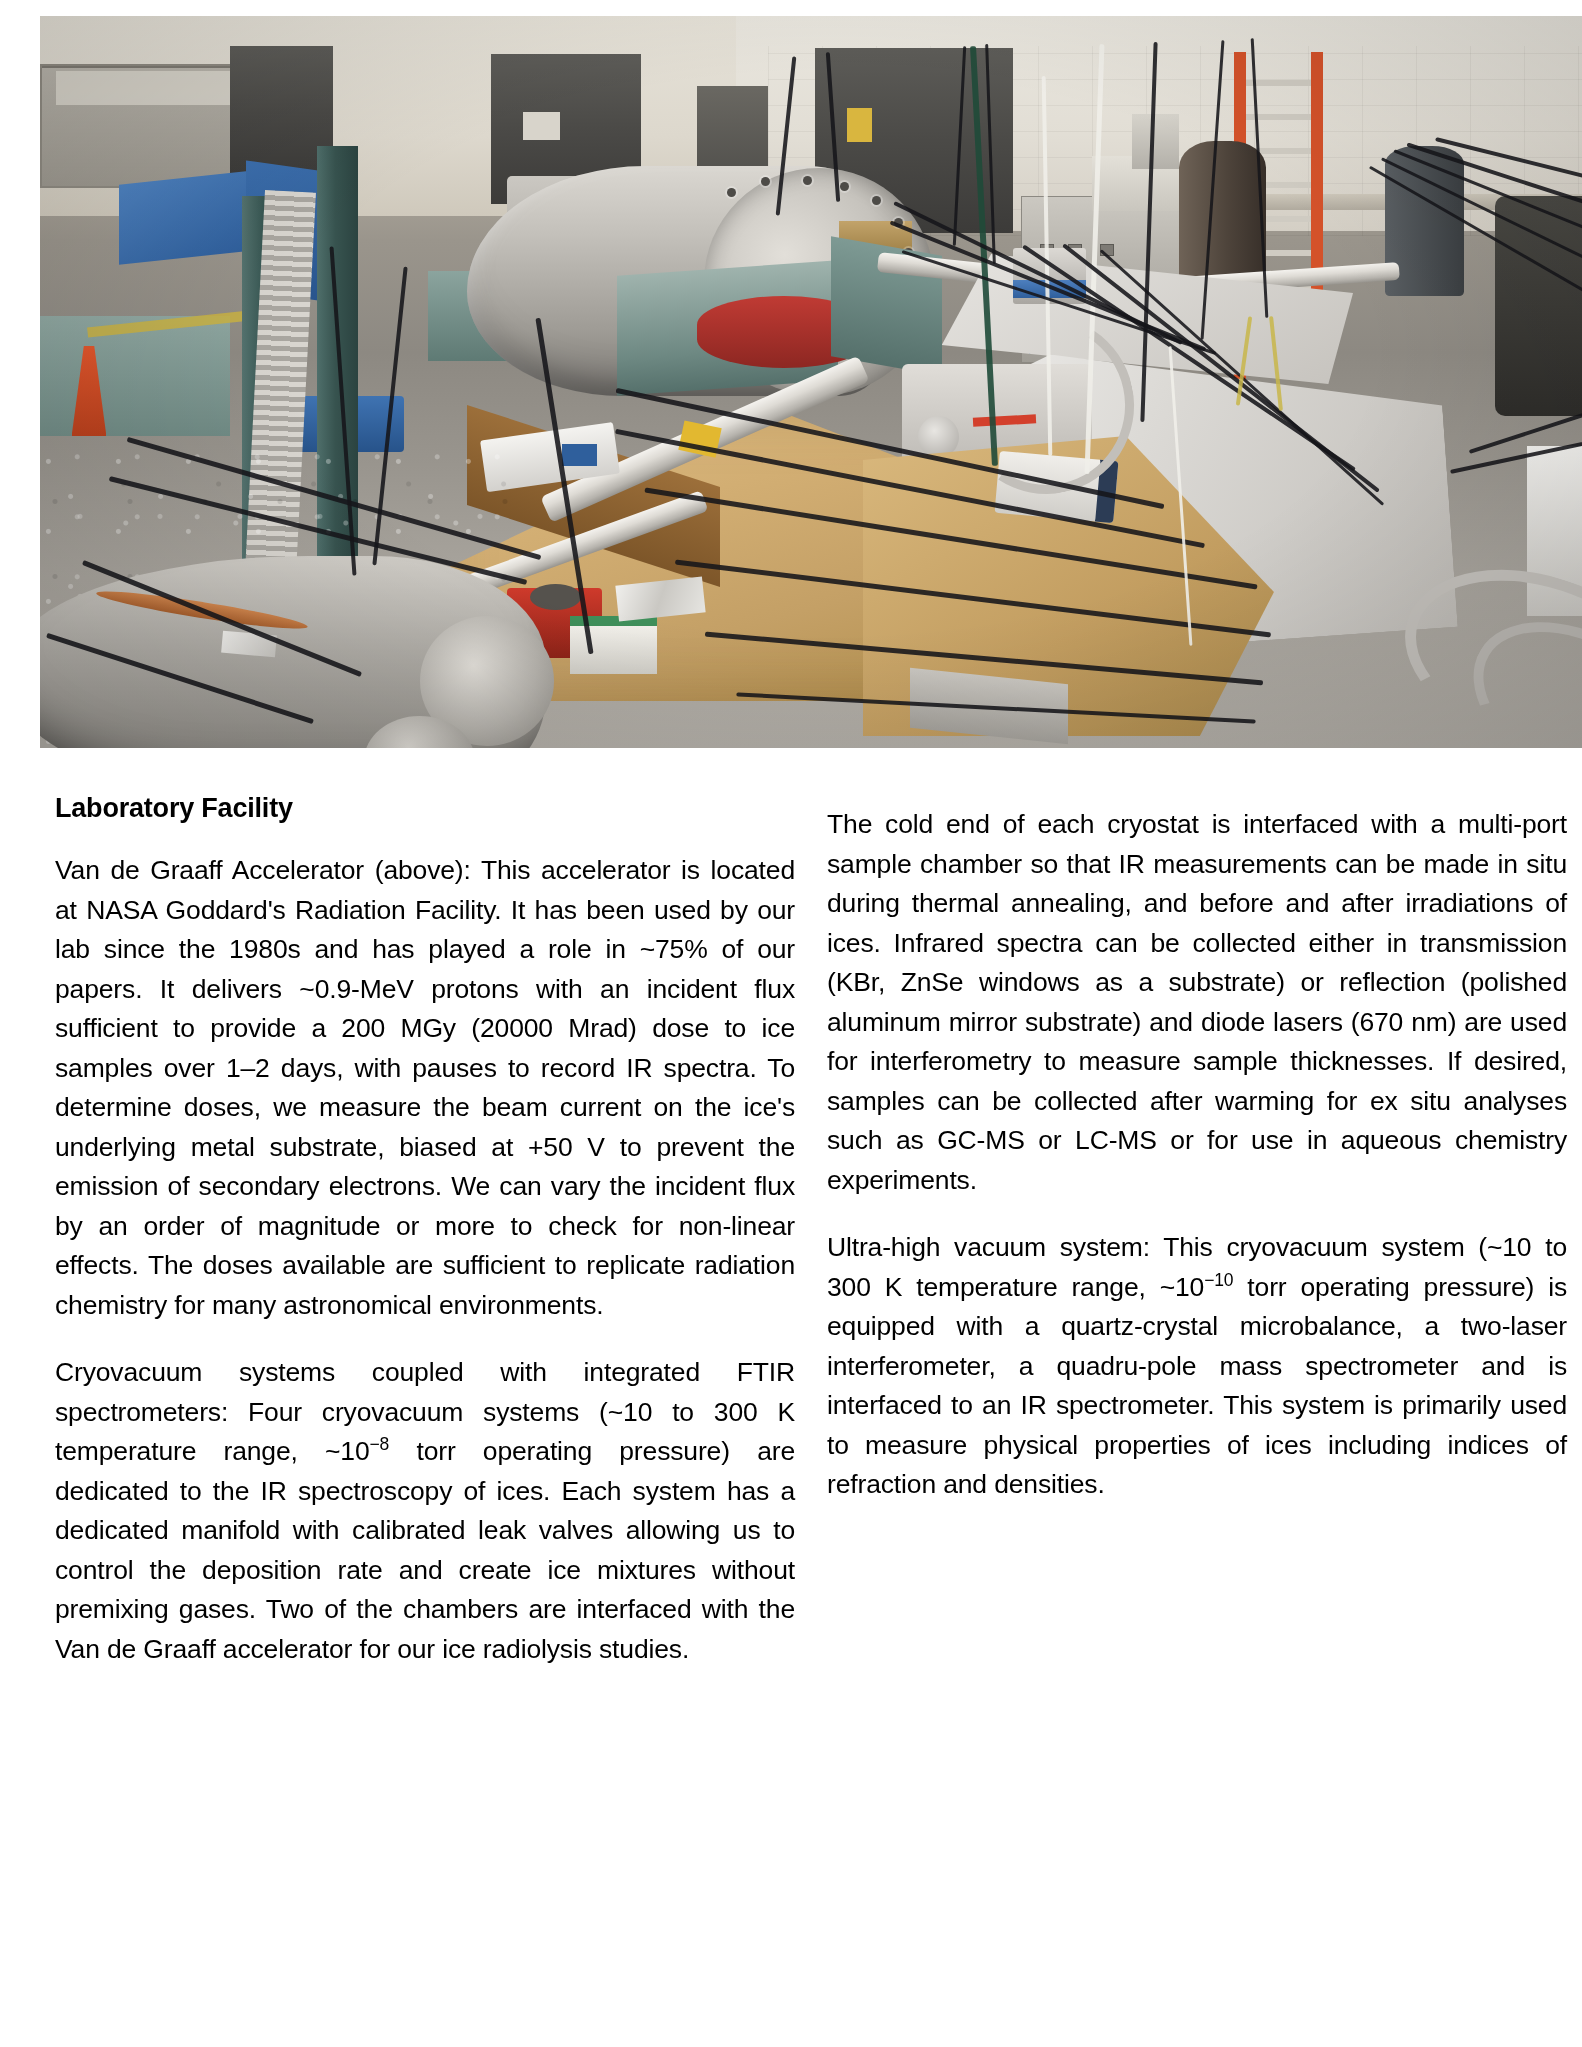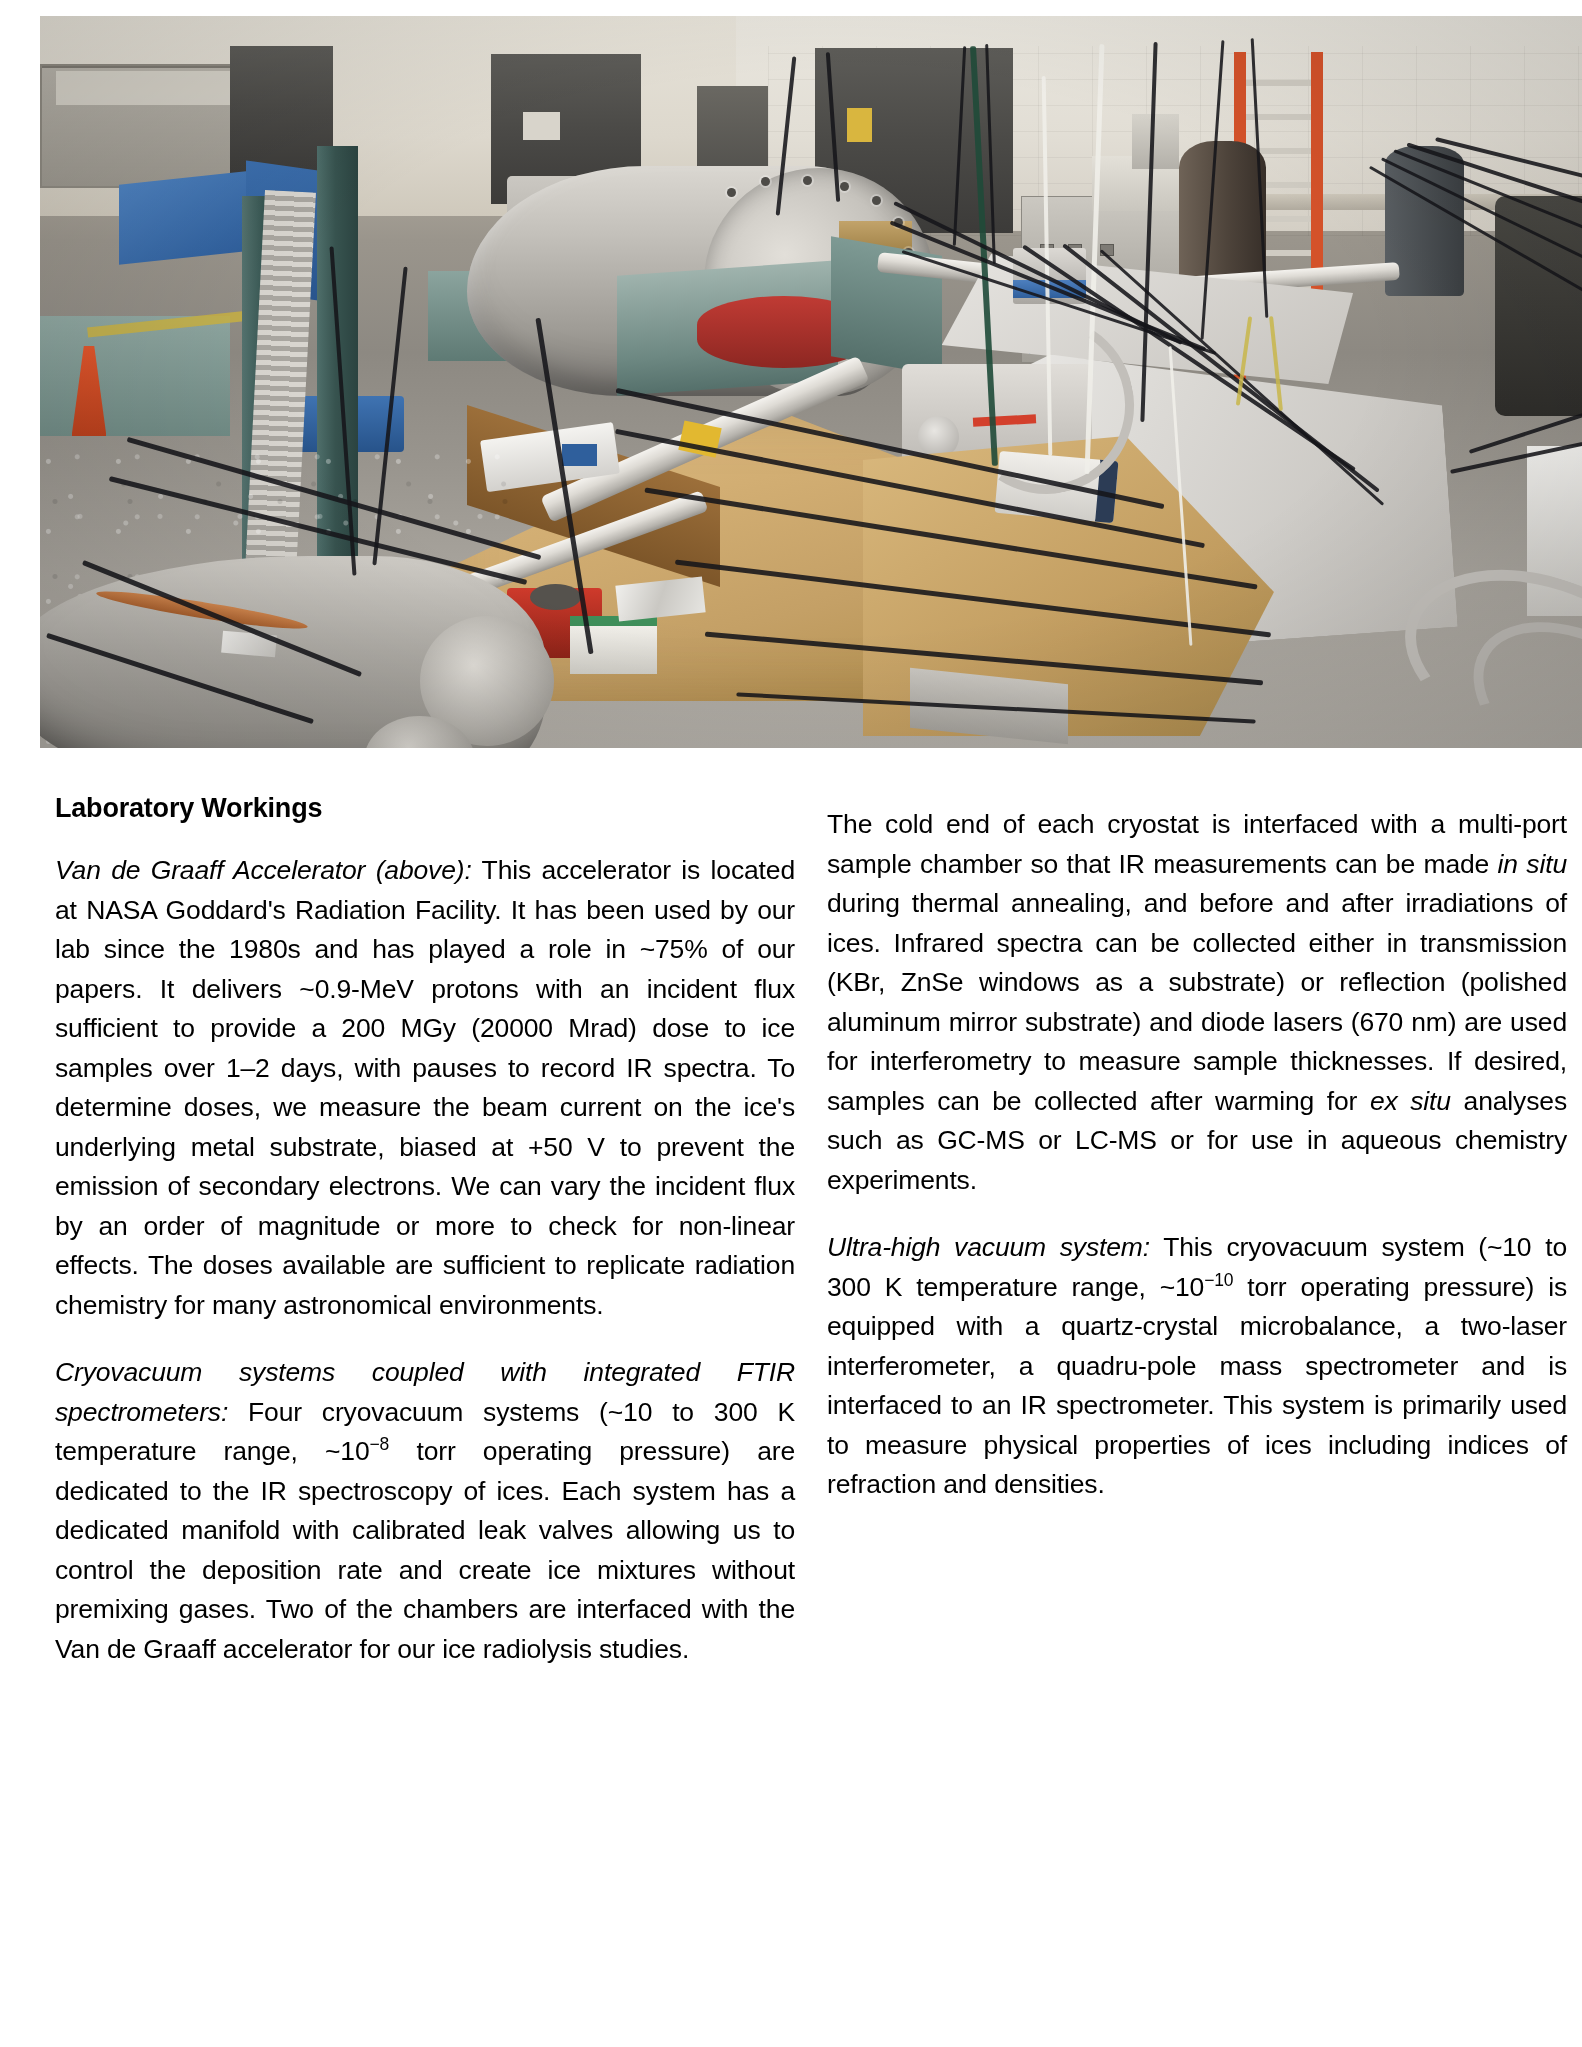--- a/index.html
+++ b/index.html
@@ -283,21 +283,21 @@
     font-size: 26.5px;
     line-height: 39.5px;
     text-align: justify;
     text-justify: inter-word;
     margin: 0 0 28px 0;
     letter-spacing: -0.15px;
     word-spacing: 0px;
     hyphens: none;
   }
   p.body:last-child { margin-bottom: 0; }
-  .it { font-style: italic; }
+  .it { }
   sup {
     font-size: 0.66em;
     vertical-align: super;
     line-height: 0;
   }
 </style>
 </head>
 <body>
 
 <figure class="photo-figure">
@@ -453,21 +453,21 @@
     </div>
 
     <div class="photo-vignette"></div>
   </div>
 </figure>
 
 <div class="article">
 
   <div class="col col-left">
 
-    <h2 class="section-title">Laboratory Workings</h2>
+    <h2 class="section-title">Laboratory Facility</h2>
 
     <p class="body"><span class="it">Van de Graaff Accelerator (above):</span><span> This accelerator is located at NASA Goddard's Radiation Facility. It has been used by our lab since the 1980s and has played a role in ~75% of our papers. It delivers ~0.9-MeV protons with an incident flux sufficient to provide a 200 MGy (20000 Mrad) dose to ice samples over 1–2 days, with pauses to record IR spectra. To determine doses, we measure the beam current on the ice's underlying metal substrate, biased at +50 V to prevent the emission of secondary electrons. We can vary the incident flux by an order of magnitude or more to check for non-linear effects. The doses available are sufficient to replicate radiation chemistry for many astronomical environments.</span></p>
 
     <p class="body"><span class="it">Cryovacuum systems coupled with integrated FTIR spectrometers:</span><span> Four cryovacuum systems (~10 to 300 K temperature range, ~10</span><sup>−8</sup><span> torr operating pressure) are dedicated to the IR spectroscopy of ices. Each system has a dedicated manifold with calibrated leak valves allowing us to control the deposition rate and create ice mixtures without premixing gases. Two of the chambers are interfaced with the Van de Graaff accelerator for our ice radiolysis studies.</span></p>
 
   </div>
 
   <div class="col col-right">
 
     <div class="spacer-top"></div>

